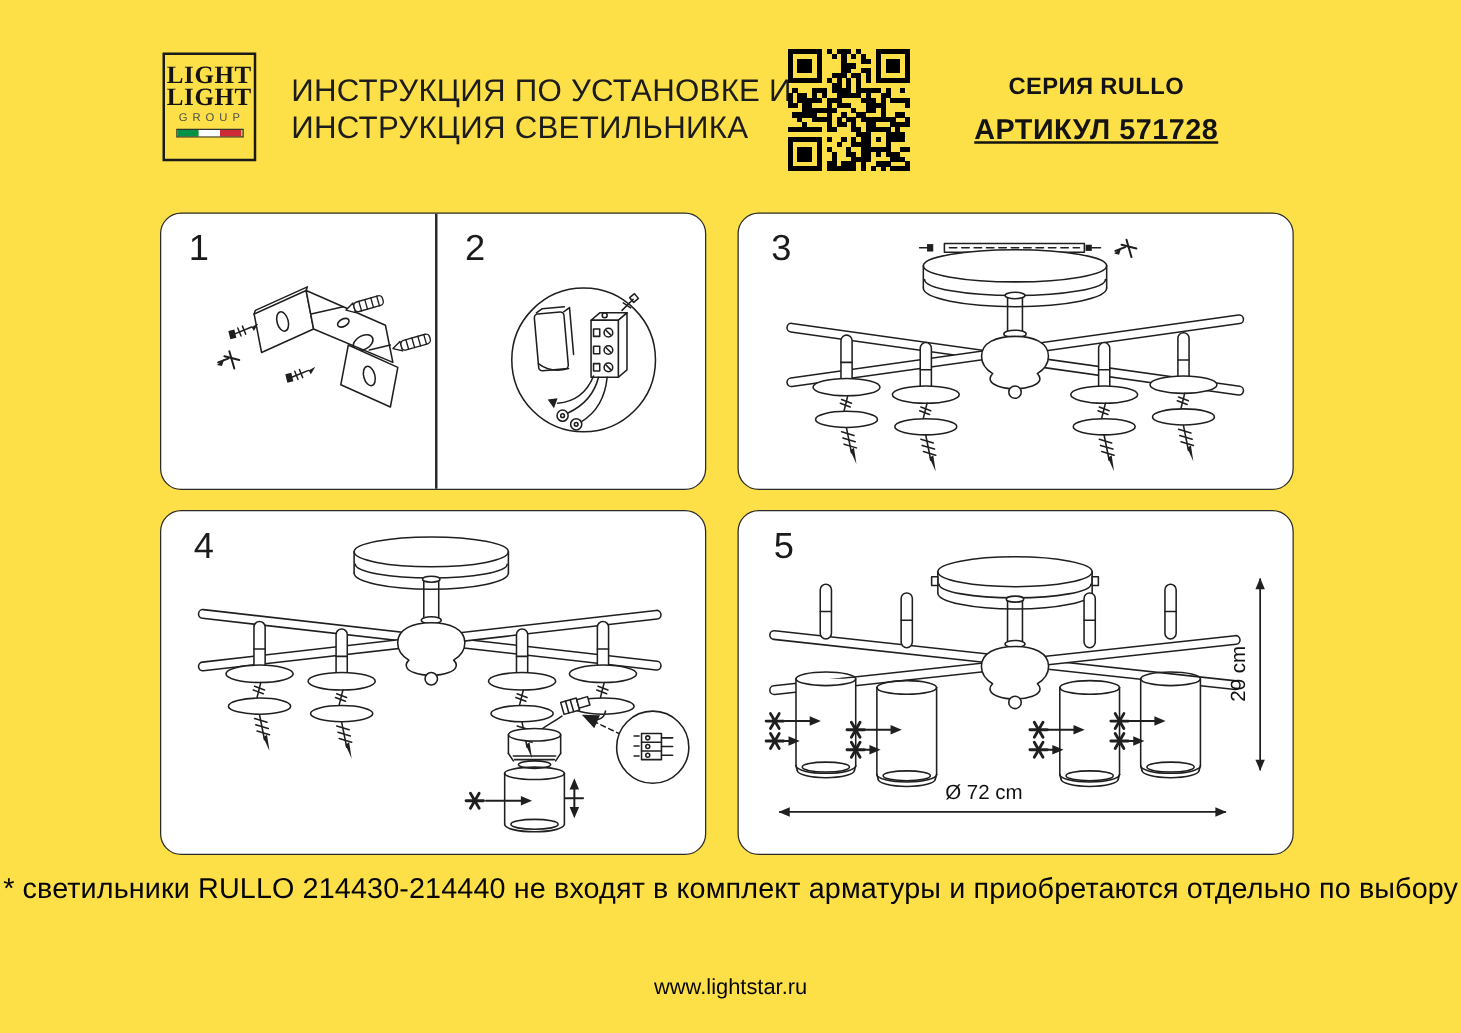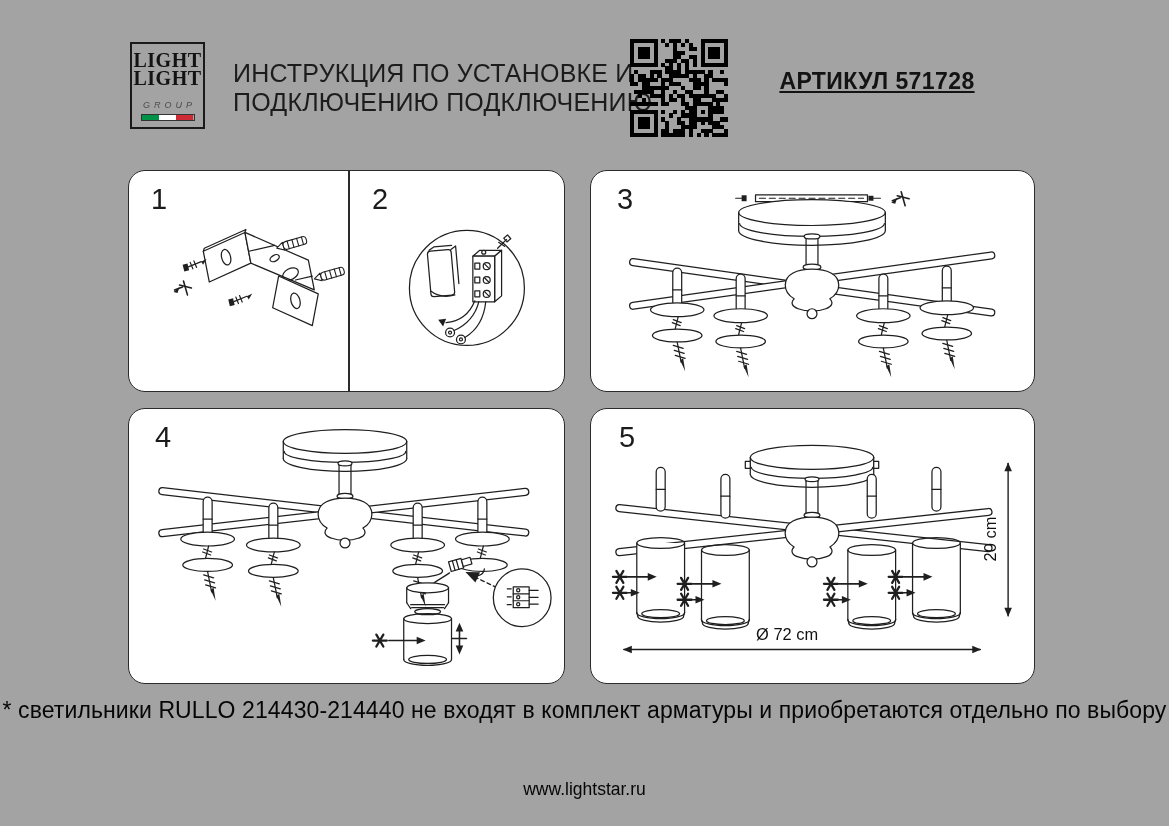--- a/index.html
+++ b/index.html
@@ -1,23 +1,23 @@
 <!DOCTYPE html>
 <html><head>
 <meta charset="utf-8">
 <style>
   html,body{margin:0;padding:0;background:#fff;}
-  .page{position:relative;width:1169px;height:826px;background:#a3a3a3;overflow:hidden;
+  .page{position:relative;width:1169px;height:826px;background:#fde047;overflow:hidden;
         font-family:"Liberation Sans",sans-serif;color:#111;}
   
   .logo-box{position:absolute;left:130px;top:42px;width:75px;height:87px;
             border:2px solid #1a1a1a;box-sizing:border-box;text-align:center;padding-top:7px;}
   .logo-light,.logo-star{font-family:"Liberation Serif",serif;font-weight:700;
             font-size:20px;line-height:18px;letter-spacing:.5px;color:#131313;}
-  .logo-group{margin-top:13px;font-size:9px;letter-spacing:4px;color:#4c4c4c;text-indent:4px;font-style:italic;}
+  .logo-group{margin-top:2px;font-size:9px;letter-spacing:4px;color:#4c4c4c;text-indent:4px;}
   .logo-flag{width:54px;height:7px;margin:4px auto 0;display:flex;border:1px solid #333;box-sizing:border-box;}
   .logo-flag span{flex:1;}
   .title{position:absolute;left:233px;top:59px;font-weight:400;font-size:25px;
          line-height:28.5px;color:#1c1c1c;letter-spacing:.2px;white-space:nowrap;}
   .qr{position:absolute;left:630px;top:39px;width:98px;height:98px;}
   .series-block{position:absolute;left:752px;top:59px;width:250px;text-align:center;}
   .series-line{font-weight:700;font-size:19px;color:#131313;letter-spacing:.3px;}
   .article-line{margin-top:9px;font-weight:700;font-size:23px;color:#131313;letter-spacing:.4px;text-decoration:underline;}
   
   .panel{position:absolute;border:1.6px solid #2b2b2b;border-radius:17px;box-sizing:border-box;background:#fff;}
@@ -47,21 +47,21 @@
     <div class="logo-group">GROUP</div>
     <div class="logo-flag">
       <span style="background:#009246"></span>
         <span style="background:#ffffff"></span>
         <span style="background:#ce2b37"></span>
     </div>
   </div>
 
   <div class="title">
     <div>ИНСТРУКЦИЯ ПО УСТАНОВКЕ И</div>
-    <div>ПОДКЛЮЧЕНИЮ ПОДКЛЮЧЕНИЮ</div>
+    <div>ИНСТРУКЦИЯ СВЕТИЛЬНИКА</div>
   </div>
 
   <div class="qr" id="qr"><svg viewBox="0 0 25 25" width="100%" height="100%" shape-rendering="crispEdges" fill="#000">
         <rect x="0" y="0" width="1.05" height="1.05"></rect>
         <rect x="1" y="0" width="1.05" height="1.05"></rect>
         <rect x="2" y="0" width="1.05" height="1.05"></rect>
         <rect x="3" y="0" width="1.05" height="1.05"></rect>
         <rect x="4" y="0" width="1.05" height="1.05"></rect>
         <rect x="5" y="0" width="1.05" height="1.05"></rect>
         <rect x="6" y="0" width="1.05" height="1.05"></rect>
@@ -385,20 +385,21 @@
         <rect x="15" y="24" width="1.05" height="1.05"></rect>
         <rect x="17" y="24" width="1.05" height="1.05"></rect>
         <rect x="19" y="24" width="1.05" height="1.05"></rect>
         <rect x="21" y="24" width="1.05" height="1.05"></rect>
         <rect x="22" y="24" width="1.05" height="1.05"></rect>
         <rect x="23" y="24" width="1.05" height="1.05"></rect>
         <rect x="24" y="24" width="1.05" height="1.05"></rect>
       </svg></div>
 
   <div class="series-block">
+    <div class="series-line">СЕРИЯ RULLO</div>
     <div class="article-line">АРТИКУЛ 571728</div>
   </div>
 
   <svg width="0" height="0" style="position:absolute" aria-hidden="true">
     <defs>
       <g id="hub" stroke="#1f1f1f" stroke-width="1.25" fill="#fff">
         <path d="M-27,-2 C-27,-13 -15,-18 0,-18 C15,-18 27,-13 27,-2 C27,4 23,9 18,12 C22,16 20,20 14,22 C6,25 -6,25 -14,22 C-20,20 -22,16 -18,12 C-23,9 -27,4 -27,-2 Z"></path>
         <circle cx="0" cy="27" r="5"></circle>
       </g>
       <g id="peg" stroke="#1f1f1f" stroke-width="1.25" fill="#fff">

